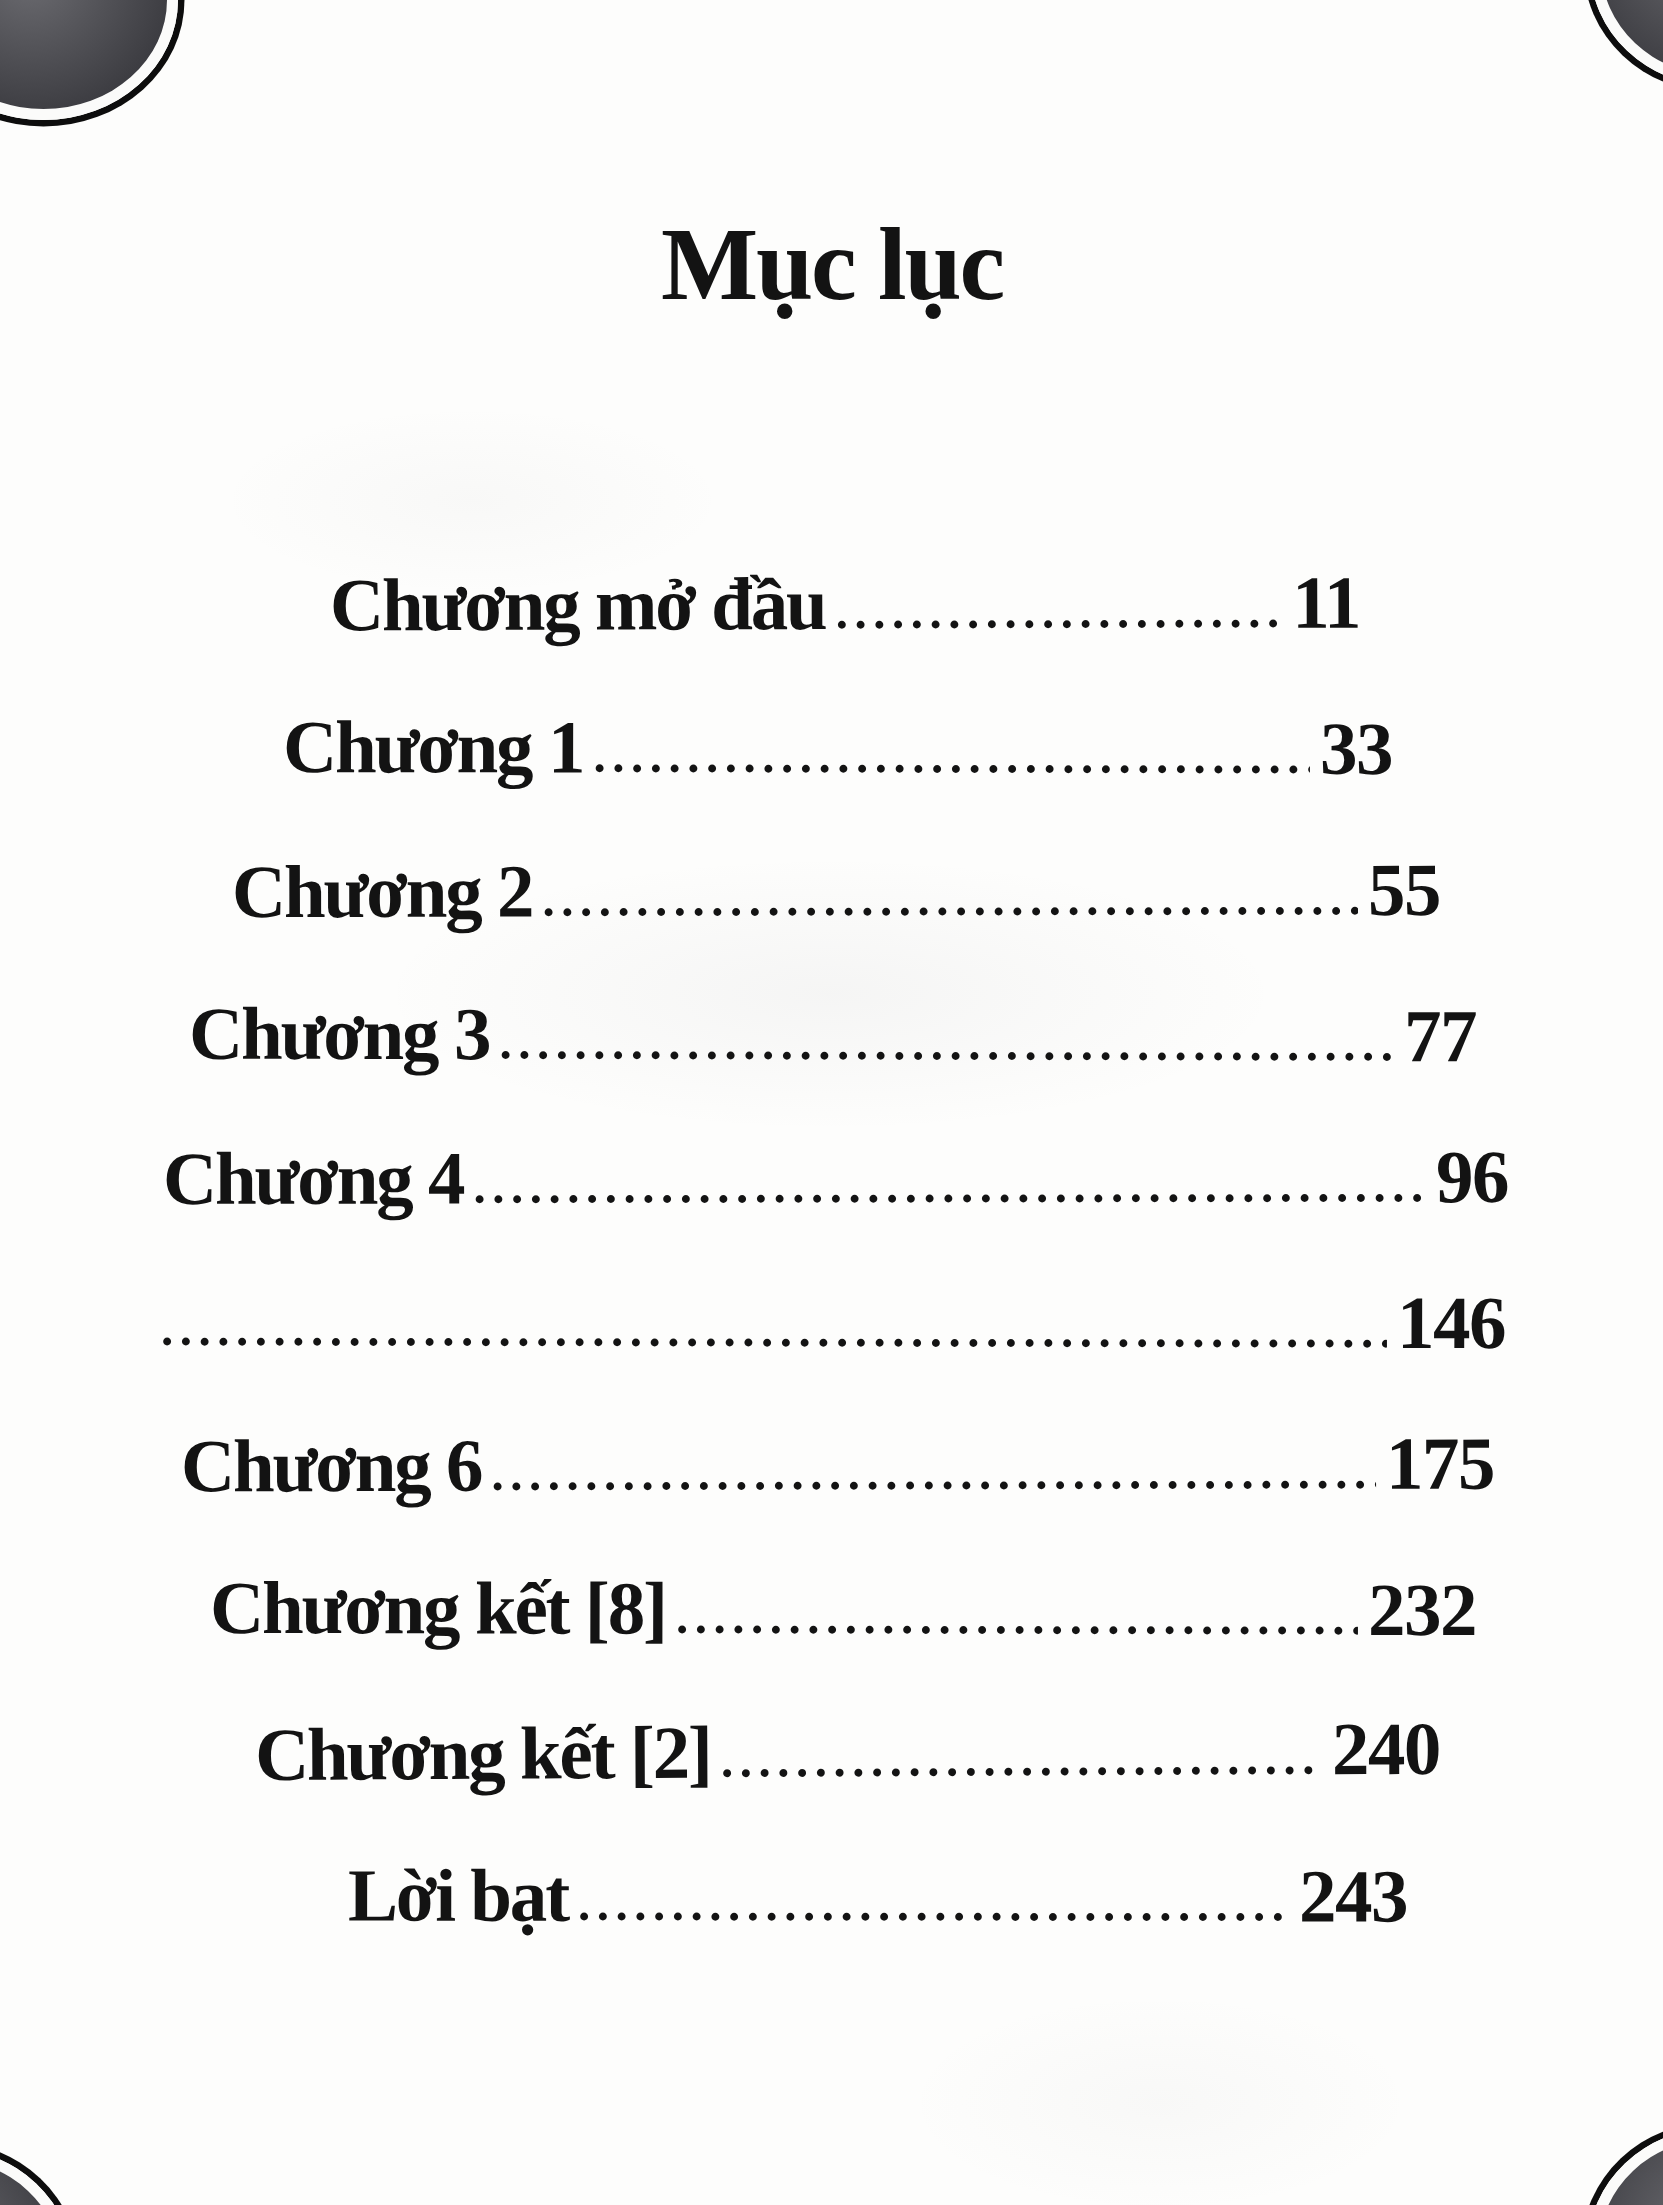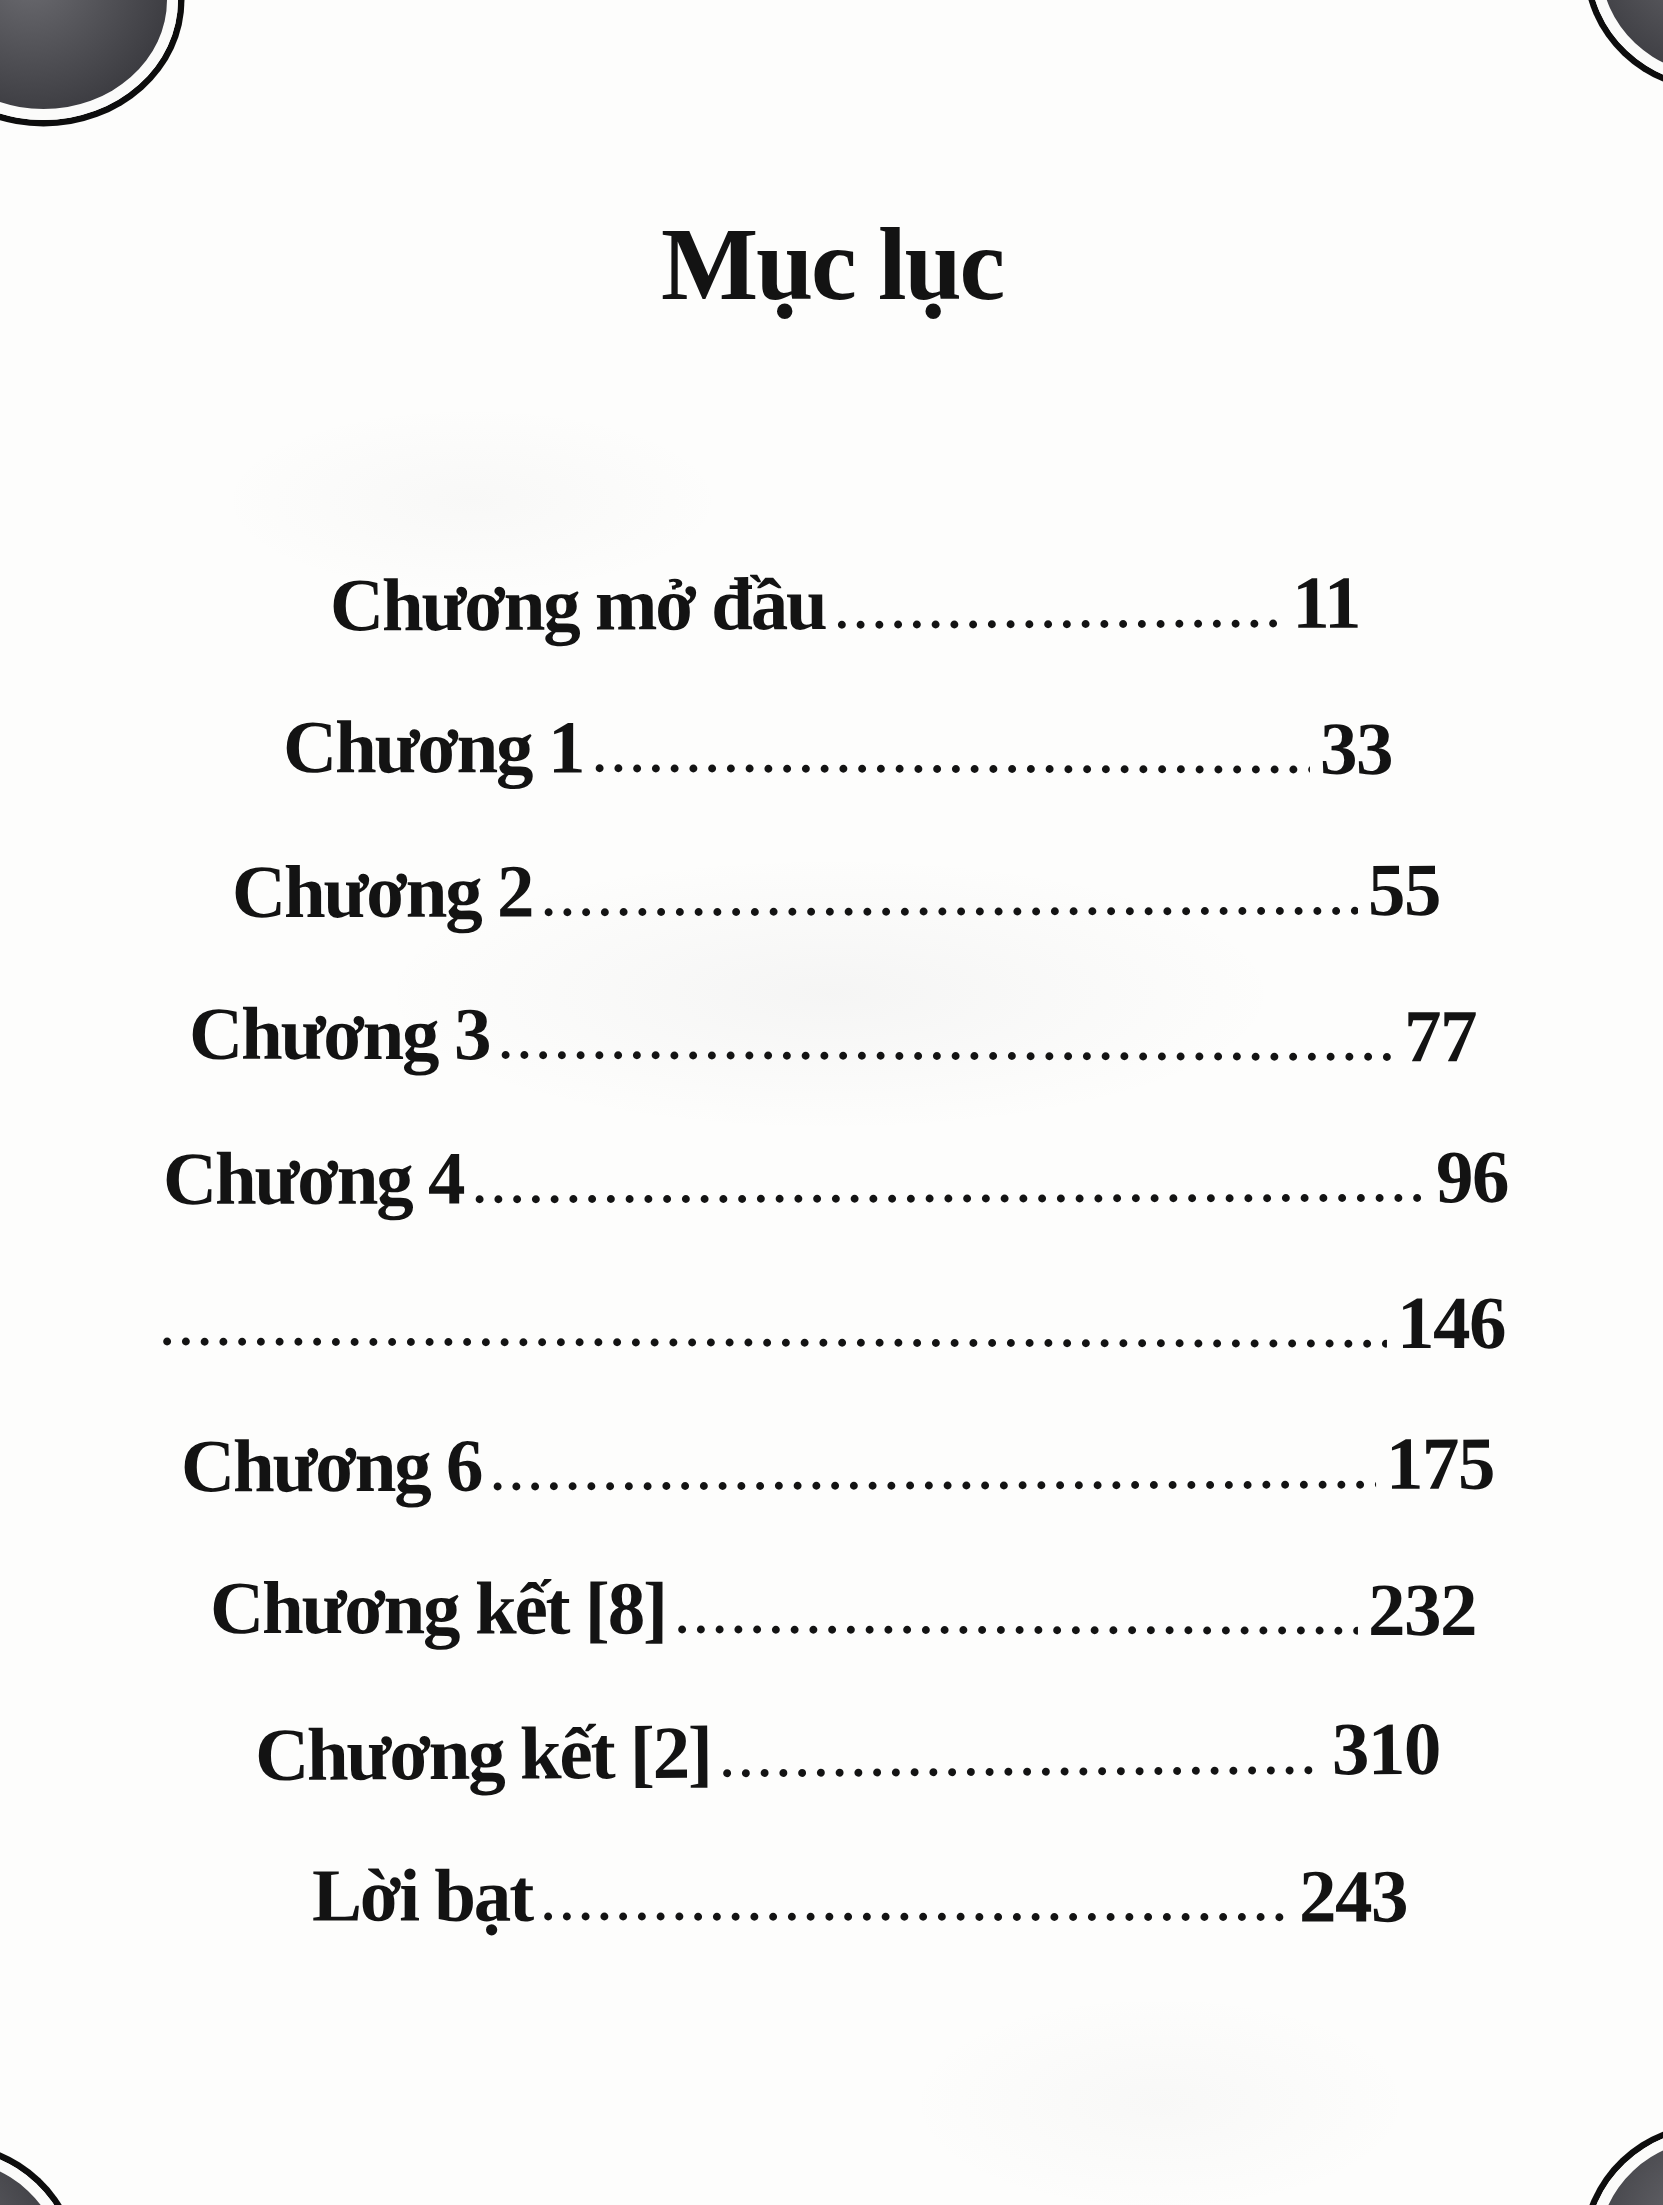--- a/index.html
+++ b/index.html
@@ -138,23 +138,23 @@
     <span class="pagenum">175</span>
   </div>
       <div class="toc-row" style="padding-left: 210px; padding-right: 184px; transform: rotate(0.1deg);">
     <span class="label">Chương kết [8]</span>
     <span class="leader"></span>
     <span class="pagenum">232</span>
   </div>
       <div class="toc-row" style="padding-left: 255px; padding-right: 220px; transform: rotate(-0.3deg);">
     <span class="label">Chương kết [2]</span>
     <span class="leader"></span>
-    <span class="pagenum">310</span>
+    <span class="pagenum">240</span>
   </div>
-      <div class="toc-row" style="padding-left: 312px; padding-right: 253px; transform: rotate(0.05deg);">
+      <div class="toc-row" style="padding-left: 312px; padding-right: 253px; transform: rotate(0.05deg); margin-left: 36px;">
     <span class="label">Lời bạt</span>
     <span class="leader"></span>
     <span class="pagenum">243</span>
   </div>
     </div>
 
 </div>
 
 
 </body></html>

